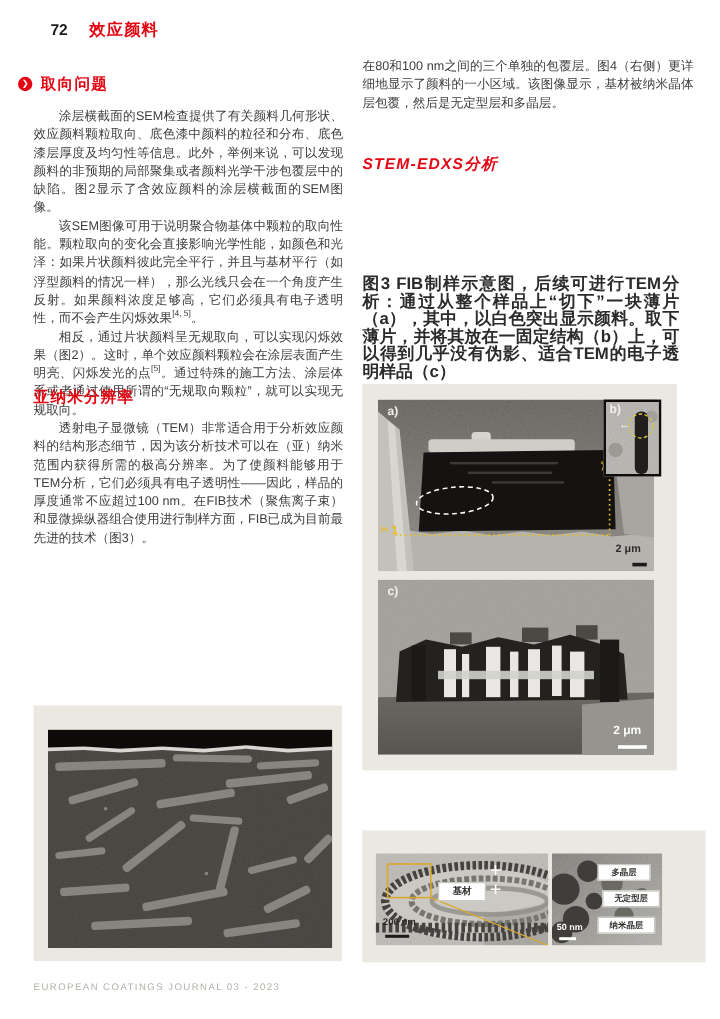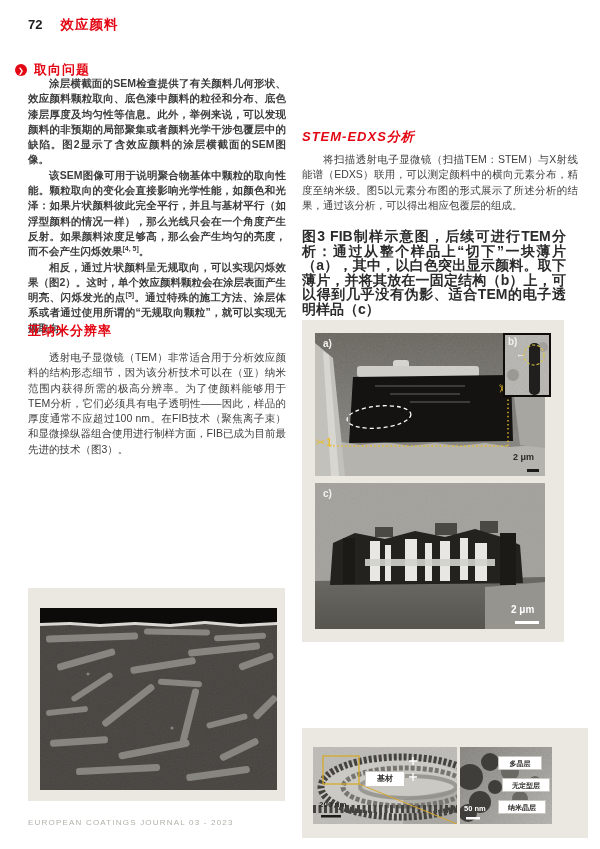--- a/index.html
+++ b/index.html
@@ -1,21 +1,21 @@
 <!DOCTYPE html>
 <html><head>
 <meta charset="utf-8">
 <style>
   html,body{margin:0;padding:0;background:#ffffff;}
   .page{position:relative;width:600px;height:849px;background:#ffffff;overflow:hidden;
         font-family:"Liberation Sans","DejaVu Sans",sans-serif;color:#3d3d3d;}
   .abs{position:absolute;}
   
   .hdr{top:16px;left:28px;display:flex;align-items:baseline;gap:18px;}
-  .hdr .pgnum{font-size:13px;font-weight:bold;color:#1d1d1d;}
+  .hdr .pgnum{font-size:13px;font-weight:bold;color:#1d1d1d;margin-left:14px;}
   .hdr .ptitle{font-size:13.5px;font-weight:bold;color:#e30613;letter-spacing:1px;}
   
   .sec-h{font-size:13px;font-weight:bold;color:#e30613;letter-spacing:1px;}
   .bullet-wrap{display:flex;align-items:center;gap:7px;}
   .bullet{width:12px;height:12px;border-radius:50%;background:#e30613;color:#fff;
           font-size:7px;font-weight:bold;display:flex;align-items:center;justify-content:center;line-height:1;}
   
   .body-block{font-size:10.5px;line-height:15.3px;text-align:justify;color:#3d3d3d;}
   .body-block p{margin:0;text-indent:2em;}
   .body-block p.noindent{text-indent:0;}
@@ -48,23 +48,23 @@
   <div class="abs hdr">
     <span class="pgnum">72</span>
     <span class="ptitle">效应颜料</span>
   </div>
 
   <div class="abs bullet-wrap" style="left:15px;top:61px;align-items:center;">
     <span class="bullet">❯</span>
     <span class="sec-h">取向问题</span>
   </div>
 
-  <div class="abs body-block" style="left:28px;top:76px;width:258px;font-weight:bold;">
+  <div class="abs body-block" style="left:28px;top:90px;width:258px;">
     <p>涂层横截面的SEM检查提供了有关颜料几何形状、效应颜料颗粒取向、底色漆中颜料的粒径和分布、底色漆层厚度及均匀性等信息。此外，举例来说，可以发现颜料的非预期的局部聚集或者颜料光学干涉包覆层中的缺陷。图2显示了含效应颜料的涂层横截面的SEM图像。</p>
-    <p><span>该SEM图像可用于说明聚合物基体中颗粒的取向性能。颗粒取向的变化会直接影响光学性能，如颜色和光泽：如果片状颜料彼此完全平行，并且与基材平行（如浮型颜料的情况一样），那么光线只会在一个角度产生反射。如果颜料浓度足够高，那么会产生均匀的亮度，而不会产生闪烁效果</span><sup>[4, 5]</sup><span>。</span></p>
+    <p><span>该SEM图像可用于说明聚合物基体中颗粒的取向性能。颗粒取向的变化会直接影响光学性能，如颜色和光泽：如果片状颜料彼此完全平行，并且与基材平行（如浮型颜料的情况一样），那么光线只会在一个角度产生反射。如果颜料浓度足够高，它们必须具有电子透明性，而不会产生闪烁效果</span><sup>[4, 5]</sup><span>。</span></p>
     <p><span>相反，通过片状颜料呈无规取向，可以实现闪烁效果（图2）。这时，单个效应颜料颗粒会在涂层表面产生明亮、闪烁发光的点</span><sup>[5]</sup><span>。通过特殊的施工方法、涂层体系或者通过使用所谓的“无规取向颗粒”，就可以实现无规取向。</span></p>
   </div>
 
   <div class="abs sec-h" style="left:28px;top:322px;">亚纳米分辨率</div>
 
   <div class="abs body-block" style="left:28px;top:350px;width:258px;">
     <p>透射电子显微镜（TEM）非常适合用于分析效应颜料的结构形态细节，因为该分析技术可以在（亚）纳米范围内获得所需的极高分辨率。为了使颜料能够用于TEM分析，它们必须具有电子透明性——因此，样品的厚度通常不应超过100 nm。在FIB技术（聚焦离子束）和显微操纵器组合使用进行制样方面，FIB已成为目前最先进的技术（图3）。</p>
   </div>
 
 
@@ -105,26 +105,26 @@
             <circle cx="132" cy="120" r="1.5"></circle>
         </g>
       </svg>
       <span class="ov scale-w" style="right:10px;bottom:18px;font-size:11px;">5 μm</span>
       <span class="ov bar-w" style="right:12px;bottom:9px;width:26px;height:3px;"></span>
     </div>
   </div>
 
   <div class="abs foot" style="left:28px;top:818px;">EUROPEAN COATINGS JOURNAL 03 - 2023</div>
 
+  <div class="abs body-block" style="left:302px;top:48px;width:276px;">
+    <p class="noindent">在80和100 nm之间的三个单独的包覆层。图4（右侧）更详细地显示了颜料的一小区域。该图像显示，基材被纳米晶体层包覆，然后是无定型层和多晶层。</p>
+  </div>
 
   <div class="abs sec-h" style="left:302px;top:128px;font-style:italic;">STEM-EDXS分析</div>
 
-  <div class="abs body-block" style="left:302px;top:152px;width:276px;">
-    <p>将扫描透射电子显微镜（扫描TEM：STEM）与X射线能谱（EDXS）联用，可以测定颜料中的横向元素分布，精度至纳米级。图5以元素分布图的形式展示了所述分析的结果，通过该分析，可以得出相应包覆层的组成。</p>
-  </div>
 
   <div class="abs cap cap-r" style="left:302px;top:229px;width:264px;">图3  FIB制样示意图，后续可进行TEM分析：通过从整个样品上“切下”一块薄片（a），其中，以白色突出显示颜料。取下薄片，并将其放在一固定结构（b）上，可以得到几乎没有伪影、适合TEM的电子透明样品（c）</div>
 
   <div class="abs figbox" style="left:302px;top:320px;width:262px;height:322px;">
 
     <div class="figimg" style="left:13px;top:13px;width:230px;height:143px;">
       <svg width="230" height="143" viewBox="0 0 230 143">
         <defs>
           <filter id="gB">
               <feTurbulence type="fractalNoise" baseFrequency="0.55" numOctaves="2" stitchTiles="stitch"></feTurbulence>
@@ -212,21 +212,21 @@
             <rect x="185" y="50" width="16" height="52"></rect>
           </g>
         <rect x="200" y="138" width="24" height="3" fill="#ffffff"></rect>
       </svg>
       <span class="ov pan-lbl" style="left:8px;top:6px;">c)</span>
       <span class="ov scale-w" style="left:196px;top:122px;">2 μm</span>
     </div>
   </div>
 
 
-  <div class="abs figbox" style="left:302px;top:692px;width:286px;height:110px;margin-top:36px;">
+  <div class="abs figbox" style="left:302px;top:692px;width:286px;height:110px;">
 
     <div class="figimg" style="left:11px;top:19px;width:144px;height:77px;">
       <svg width="144" height="77" viewBox="0 0 144 77">
         <rect width="144" height="77" fill="#bdbbb6"></rect>
         <rect width="144" height="77" filter="url(#gB)" opacity="0.16"></rect>
         <ellipse cx="82" cy="42" rx="76" ry="30" fill="#cbc9c4"></ellipse>
         <polygon points="90,52 144,42 144,77 90,77" fill="#9b9995" opacity="0.6"></polygon>
         <ellipse cx="88" cy="40" rx="80" ry="30" fill="none" stroke="#454340" stroke-width="7" stroke-dasharray="3 2"></ellipse>
         <ellipse cx="92" cy="40" rx="62" ry="19" fill="none" stroke="#77756f" stroke-width="5" stroke-dasharray="4 2"></ellipse>
         <ellipse cx="95" cy="40" rx="48" ry="11" fill="none" stroke="#8f8d88" stroke-width="4" opacity="0.8"></ellipse>

